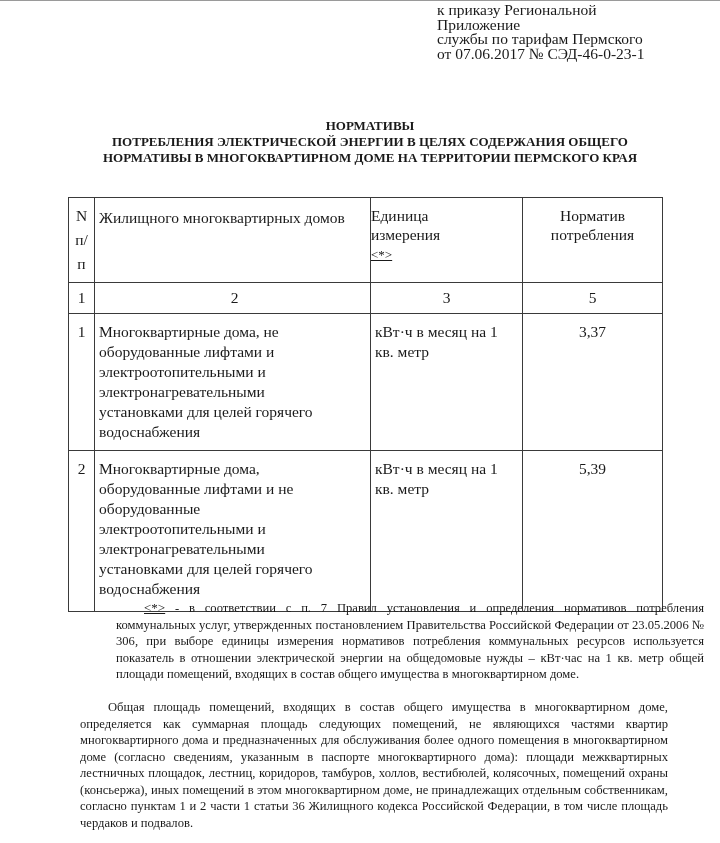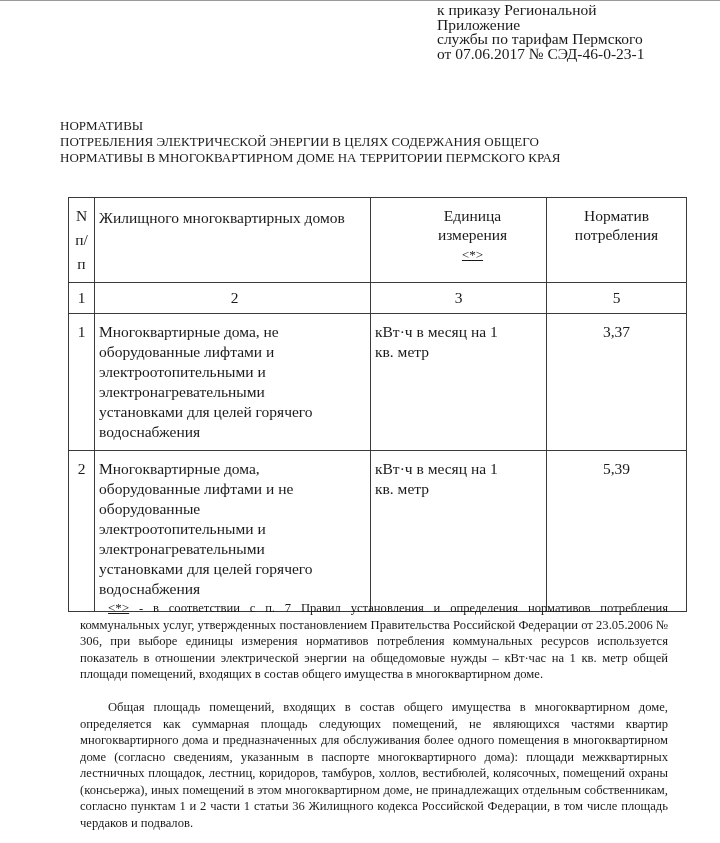--- a/index.html
+++ b/index.html
@@ -8,49 +8,49 @@
       font-family: "Liberation Serif", serif; color: #1a1a1a;
     }
     .top-rule { position: absolute; left: 0; top: 0; width: 720px; height: 1px; background: #9a9a9a; }
     .appendix {
       position: absolute; left: 437px; top: 3px; width: 283px;
       font-size: 15.5px; line-height: 14.5px;
     }
     .appendix div { white-space: nowrap; }
     .title-block {
       position: absolute; left: 60px; top: 118px; width: 620px;
-      text-align: left; font-weight: normal; font-size: 13px; line-height: 16px;
+      text-align: center; font-weight: bold; font-size: 13px; line-height: 16px;
     }
     table.norms {
       position: absolute; left: 68px; top: 197px;
       border-collapse: collapse; font-size: 15.5px; line-height: 20px;
     }
     table.norms td {
       border: 1px solid #3a3a3a; vertical-align: top; padding: 0;
     }
     .c1 { width: 25px; text-align: center; }
     .c2 { width: 271px; padding-left: 4px !important; }
     .c3 { width: 147px; }
     .c4 { width: 139px; text-align: center; margin-left: 30px; }
     tr.hdr td { height: 74px; }
     tr.hdr .c1 { line-height: 24px; padding-top: 6px !important; }
     tr.hdr .c2 { padding-top: 10px !important; }
-    tr.hdr .c3 { text-align: center; padding-top: 8px !important; line-height: 19px; padding-left: 28px; }
+    tr.hdr .c3 { padding-top: 8px !important; line-height: 19px; }
     tr.hdr .c4 { padding-top: 8px !important; line-height: 19px; }
     tr.nums td { height: 30px; vertical-align: middle; text-align: center; }
     tr.row1 td { height: 128px; }
     tr.row2 td { height: 152px; }
     tr.data td { padding-top: 8px !important; }
     tr.data .c3 { padding-left: 4px !important; }
     .ref { text-decoration: underline; font-size: 13px; }
     .notes {
       position: absolute; left: 80px; width: 588px;
       font-size: 12.6px; line-height: 16.5px; text-align: justify;
     }
-    .note1 { top: 600px; }
+    .note1 { top: 600px; margin-left: 36px; }
     .note2 { top: 699px; }
     .indent { display: inline-block; width: 28px; }
   </style>
 </head>
 <body>
 
 <div class="top-rule"></div>
 
 <div class="appendix">
   <div>к приказу Региональной</div>

